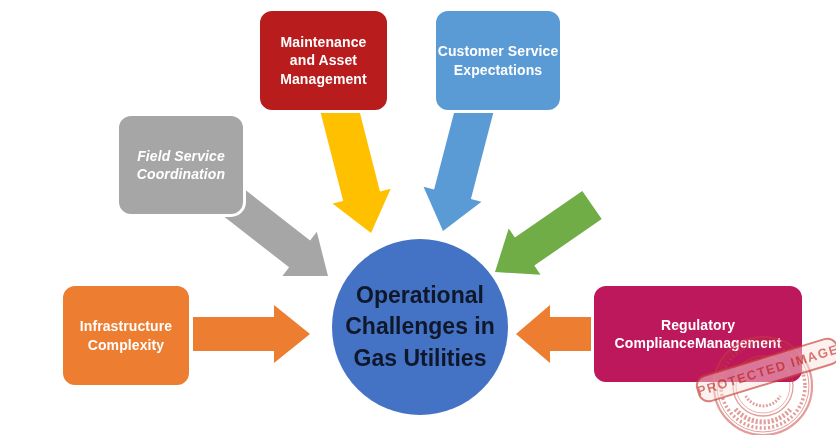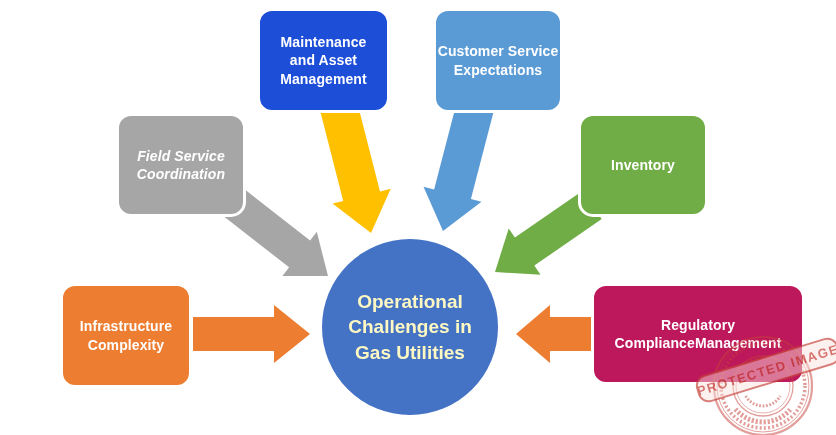--- a/index.html
+++ b/index.html
@@ -32,30 +32,30 @@
     letter-spacing: 0.1px;
   }
   .node-maintenance   { left: 257px; top: 8px;   width: 133px; height: 105px; }
   .node-customer      { left: 433px; top: 8px;   width: 130px; height: 105px; }
   .node-field         { left: 116px; top: 113px; width: 130px; height: 104px; }
   .node-inventory     { left: 578px; top: 113px; width: 130px; height: 104px; }
   .node-infrastructure{ left: 60px;  top: 283px; width: 132px; height: 105px; }
   .node-regulatory    { left: 591px; top: 283px; width: 214px; height: 102px; }
   .center-circle {
     position: absolute;
-    left: 322px; top: 239px;
+    left: 332px; top: 239px;
     width: 176px; height: 176px;
     border-radius: 50%;
     display: flex;
     align-items: center;
     justify-content: center;
     text-align: center;
-    color: #fef9c3;
+    color: #0f172a;
     font-weight: bold;
-    font-size: 19px;
+    font-size: 23px;
     line-height: 1.35;
     white-space: pre-line;
   }
   .stamp {
     position: absolute;
     left: 690px; top: 323px;
     width: 150px; height: 112px;
   }
   .stamp-rings { opacity: 0.5; }
   .stamp-rings * { stroke: #c63f38; fill: none; }
@@ -68,39 +68,36 @@
 
   <svg class="layer" width="836" height="435" viewBox="0 0 836 435">
     <polygon points="217.5,211.4 289.1,267.3 282.4,276 328,276 316.8,231.8 310.1,240.5 238.5,184.6" fill="#A6A6A6"></polygon>
     <polygon points="318.6,104.7 343.2,200.9 332.5,203.6 371,233 390.7,188.8 380,191.5 355.4,95.3" fill="#FFC000"></polygon>
     <polygon points="458.6,95.2 434.1,189.4 423.5,186.7 443,231 481.5,201.7 470.9,199 495.4,104.8" fill="#5B9BD5"></polygon>
     <polygon points="582.3,191 514.9,237.6 508.7,228.5 495,272 540.5,274.7 534.3,265.6 601.7,219" fill="#70AD47"></polygon>
     <polygon points="193,317 274,317 274,305 310,334 274,363 274,351 193,351" fill="#ED7D31"></polygon>
     <polygon points="592,317 550,317 550,305 516,334 550,363 550,351 592,351" fill="#ED7D31"></polygon>
   </svg>
 
-  <div class="node node-maintenance" style="background: #1d4ed8; justify-content: center;">
+  <div class="node node-maintenance" style="background: #b91c1c; justify-content: center;">
     <span>Maintenance
 and Asset
 Management</span>
   </div>
 
   <div class="node node-customer" style="background: rgb(91, 155, 213);">
     <span>Customer Service
 Expectations</span>
   </div>
 
   <div class="node node-field" style="background: rgb(166, 166, 166); font-style: italic;">
     <span>Field Service
 Coordination</span>
   </div>
 
-  <div class="node node-inventory" style="background: rgb(112, 173, 71);">
-    <span>Inventory</span>
-  </div>
 
   <div class="node node-infrastructure" style="background: rgb(237, 125, 49); align-items: center;">
     <span>Infrastructure
 Complexity</span>
   </div>
 
   <div class="node node-regulatory" style="background: #be185d;">
     <span>Regulatory
 ComplianceManagement</span>
   </div>

